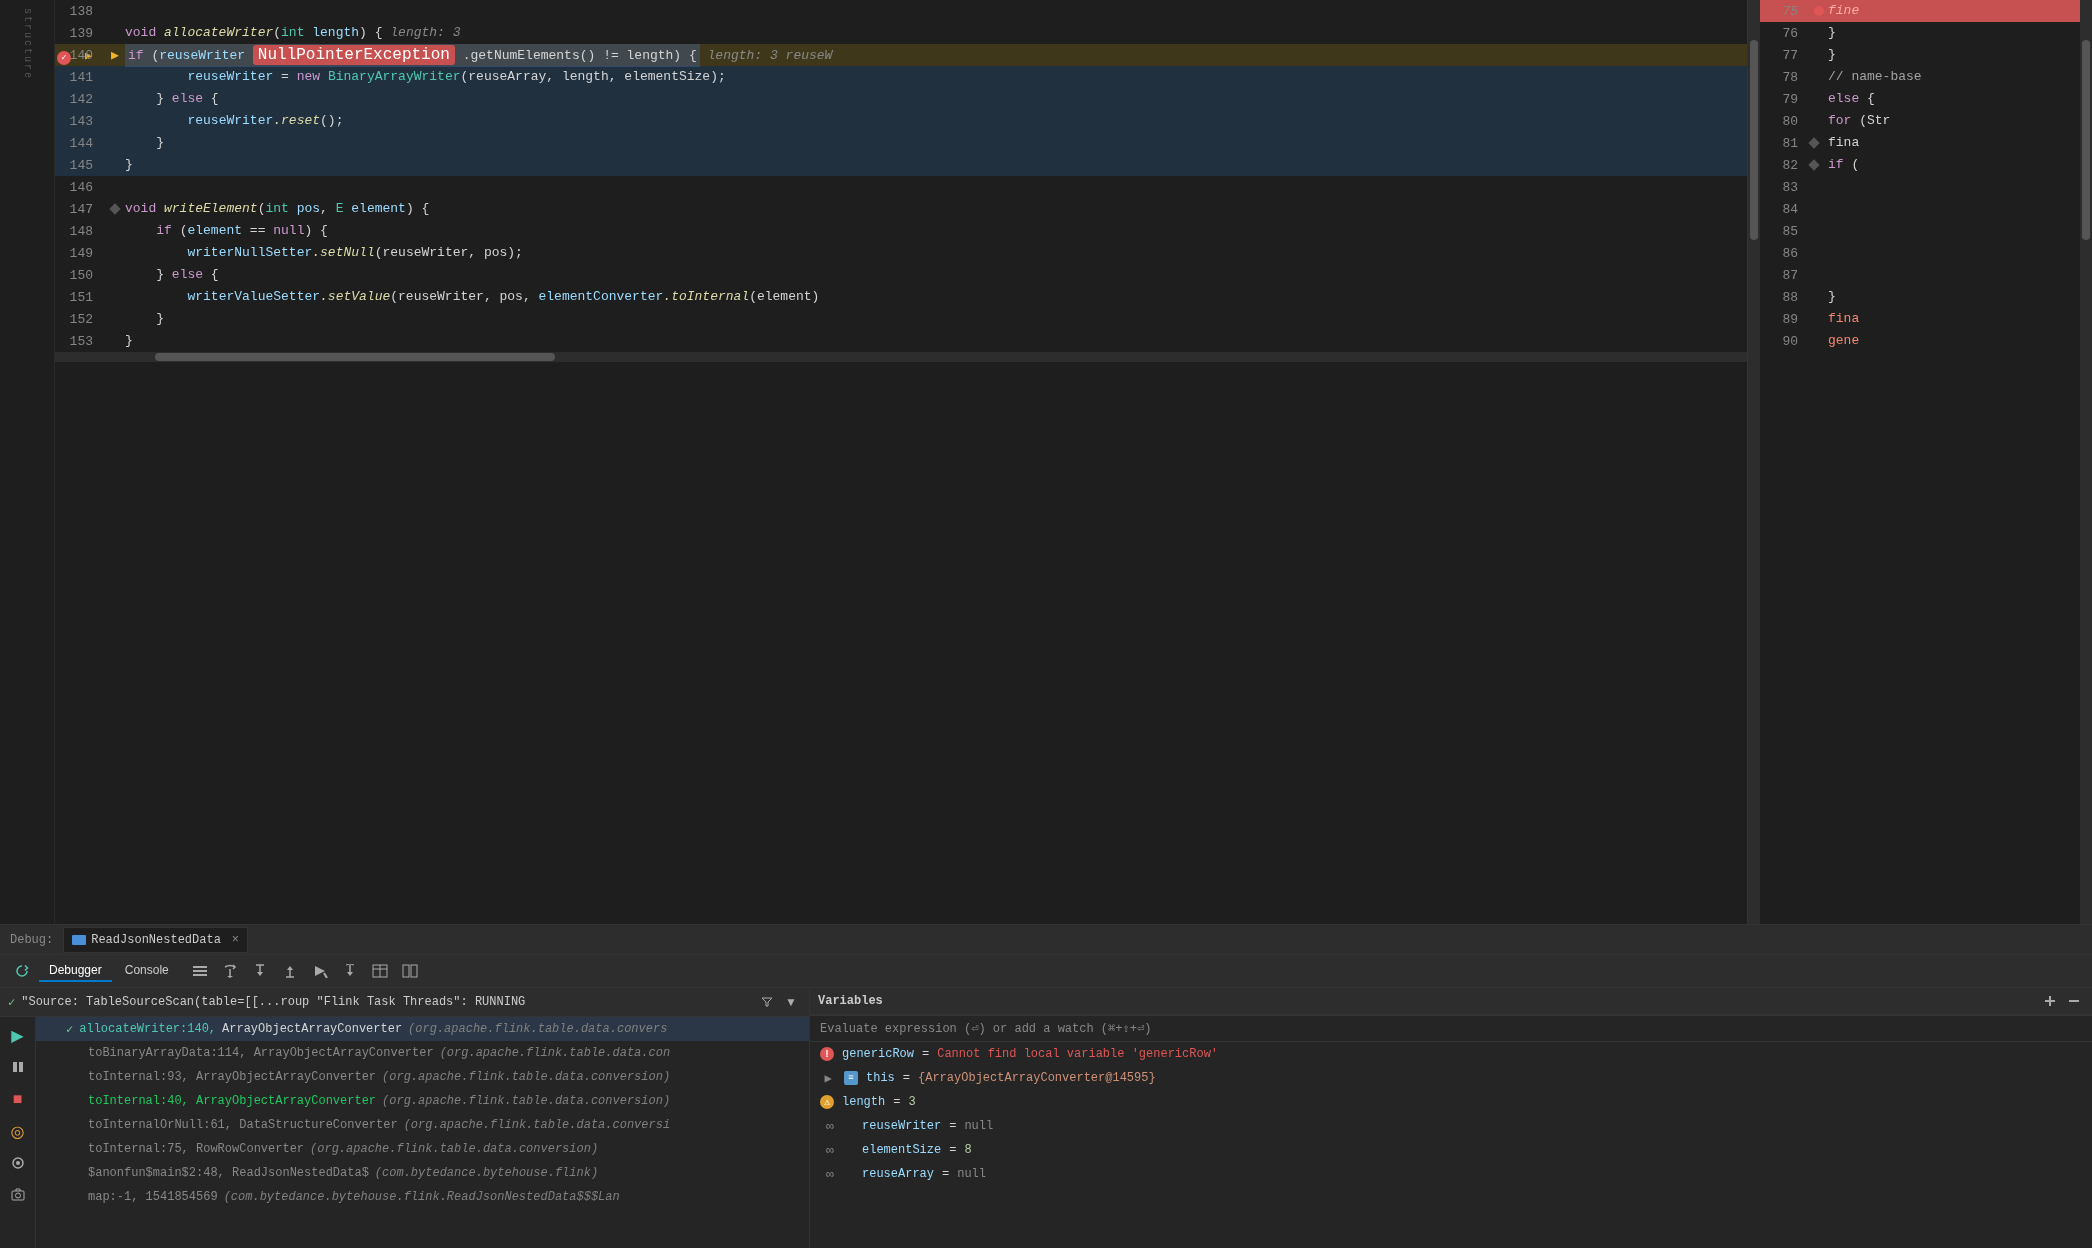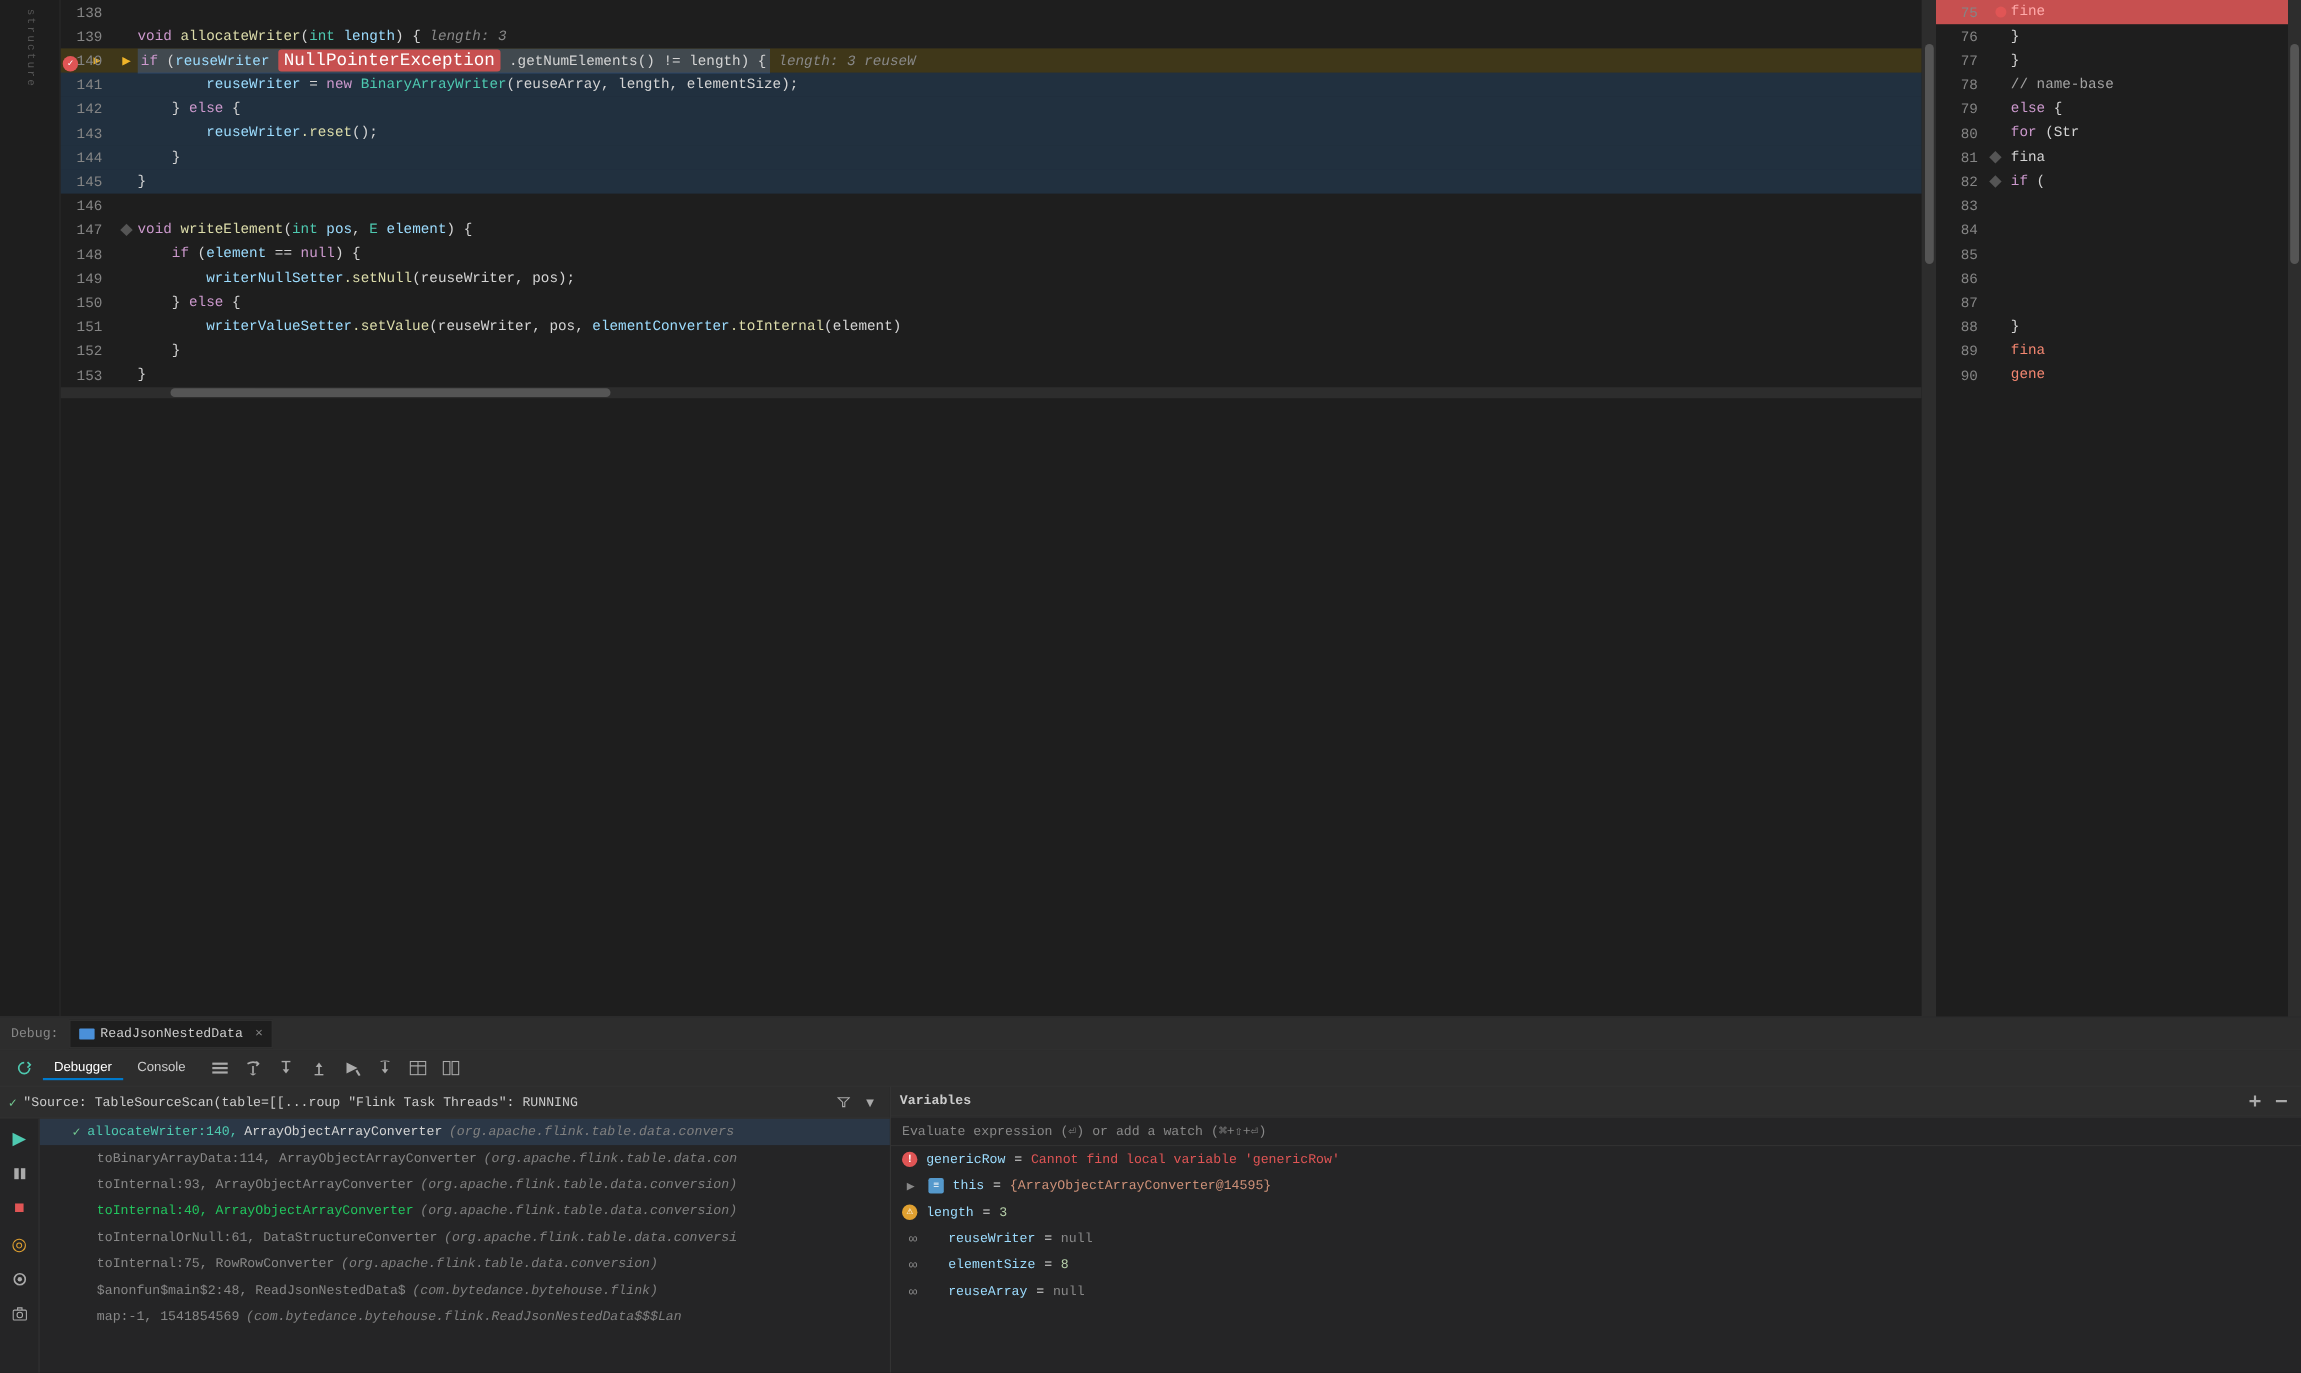--- a/index.html
+++ b/index.html
@@ -83,21 +83,21 @@
       font-size: 13px;
       line-height: 22px;
     }
 
     .line-selected {
       background: rgba(51, 153, 255, 0.15) !important;
     }
 
     
     .kw { color: #cc99cd; }
-    .fn { color: #dcdcaa; }
+    .fn { color: #dcdcaa; font-style: italic; }
     .type { color: #4ec9b0; }
     .var { color: #9cdcfe; }
     .comment { color: #a3a3a3; text-align: center; }
     .param { color: #9cdcfe; }
     .pink { color: #f48771; }
     .hint { color: #888; font-style: italic; }
     .exception-tag {
       background: #c75050;
       color: #fff;
       padding: 1px 5px;
@@ -527,21 +527,21 @@
       </div>
     </div>
 
     <div class="scrollbar-v">
       <div class="scrollbar-thumb-v"></div>
     </div>
 
     <div class="right-editor" style="background:#1e1e1e;">
       <div class="code-lines">
 
-        <div class="code-line" style="background:#c75050;">
+        <div class="code-line" style="background:#c75050;font-style:italic;">
           <div class="line-number">75</div>
           <div style="width:18px; flex-shrink:0; display:flex; align-items:center; justify-content:center;">
             <div style="width:10px; height:10px; border-radius:50%; background:#e05555;"></div>
           </div>
           <div class="line-content" style="color:#faa;">    fine</div>
         </div>
 
         <div class="code-line">
           <div class="line-number">76</div>
           <div style="width:18px;"></div>

